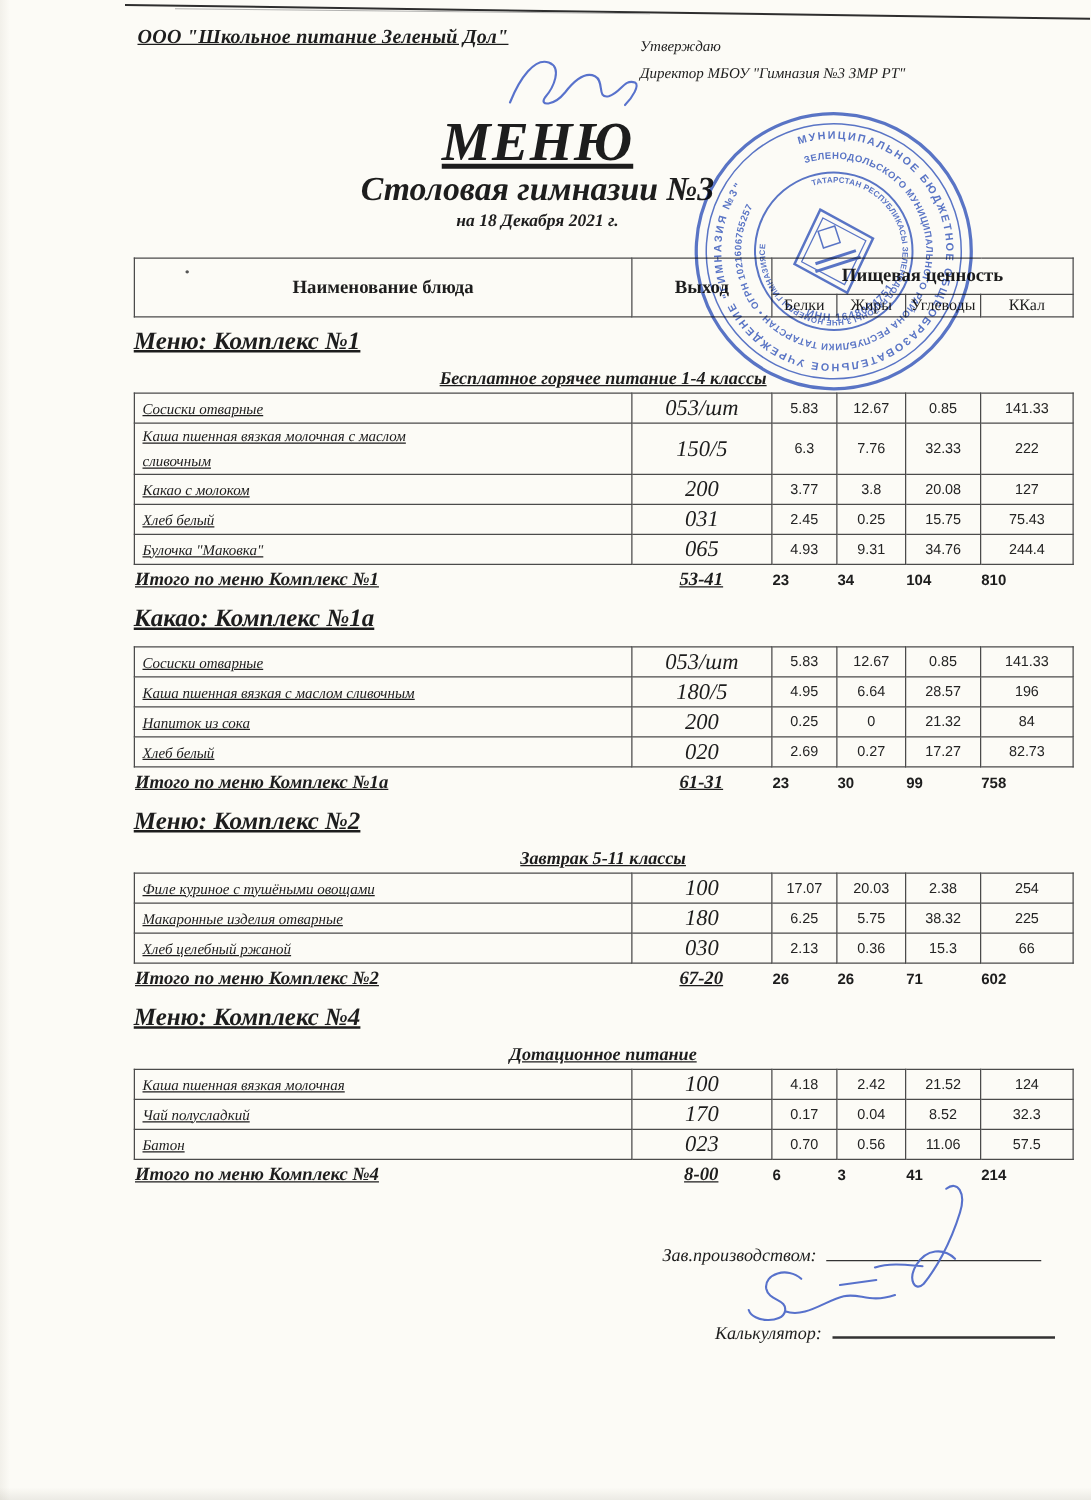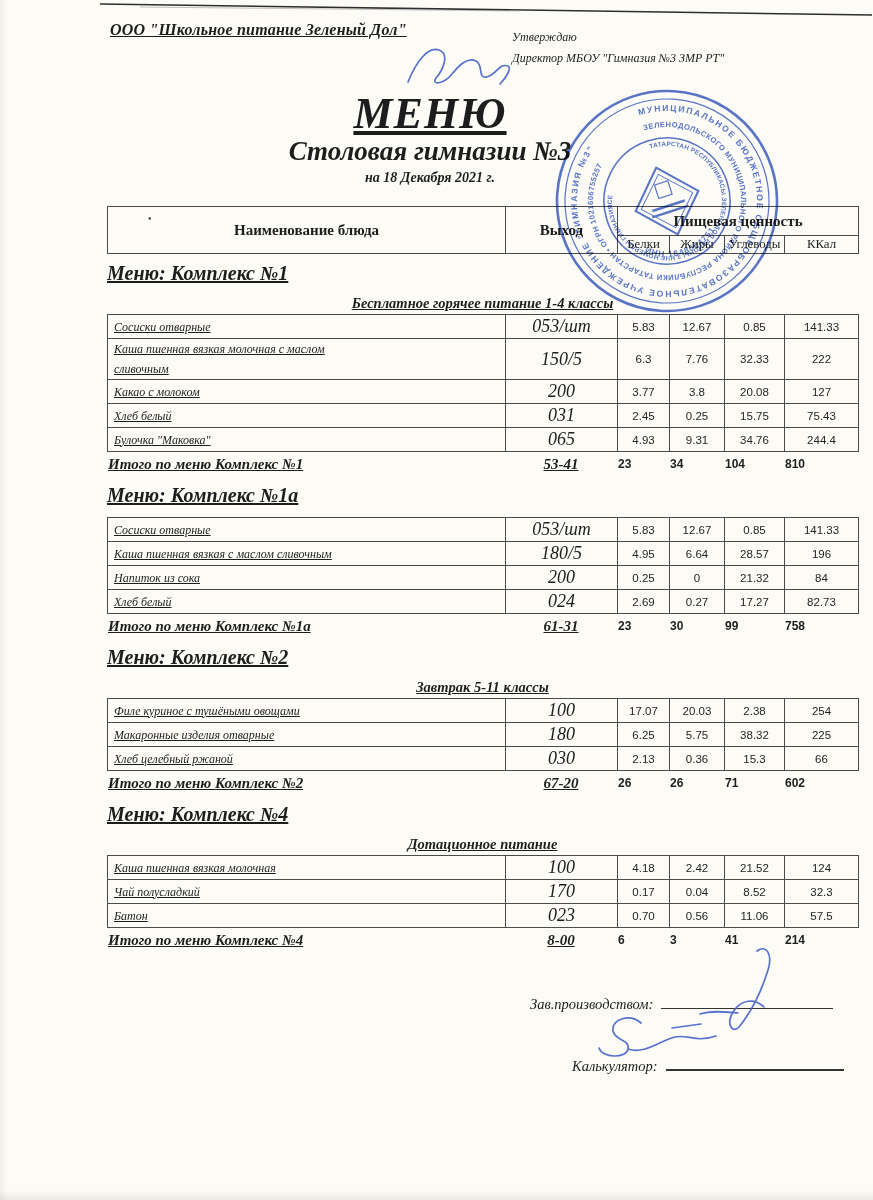--- a/index.html
+++ b/index.html
@@ -209,21 +209,21 @@
           <td class="total-num">23</td>
           <td class="total-num">34</td>
           <td class="total-num">104</td>
           <td class="total-num">810</td>
         </tr>
       </tbody>
     </table>
   </div>
 
   <div class="menu-section">
-    <div class="menu-title">Меню: Комплекс №1а</div>
+    <div class="menu-title">Какао: Комплекс №1а</div>
     <table class="bordered">
       <colgroup>
             <col class="c-name">
             <col class="c-out">
             <col class="c-p">
             <col class="c-f">
             <col class="c-c">
             <col class="c-k">
           </colgroup>
       <tbody>
@@ -249,21 +249,21 @@
     <td class="name">Напиток  из сока</td>
     <td class="out">200</td>
     <td class="num">0.25</td>
     <td class="num">0</td>
     <td class="num">21.32</td>
     <td class="num">84</td>
   </tr>
 
   <tr>
     <td class="name">Хлеб белый</td>
-    <td class="out">024</td>
+    <td class="out">020</td>
     <td class="num">2.69</td>
     <td class="num">0.27</td>
     <td class="num">17.27</td>
     <td class="num">82.73</td>
   </tr>
 
 </tbody>
     </table>
     <table class="totals">
       <colgroup>

